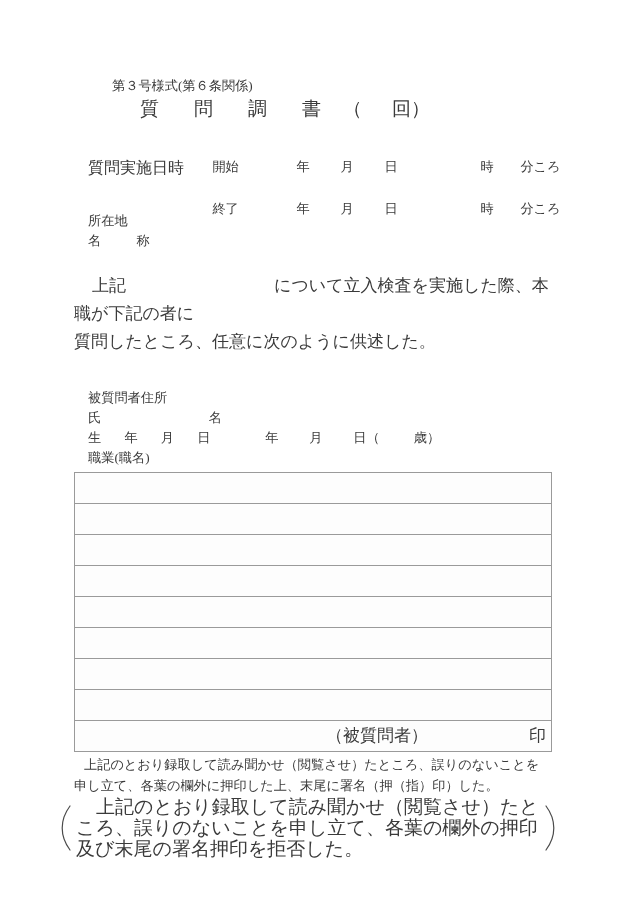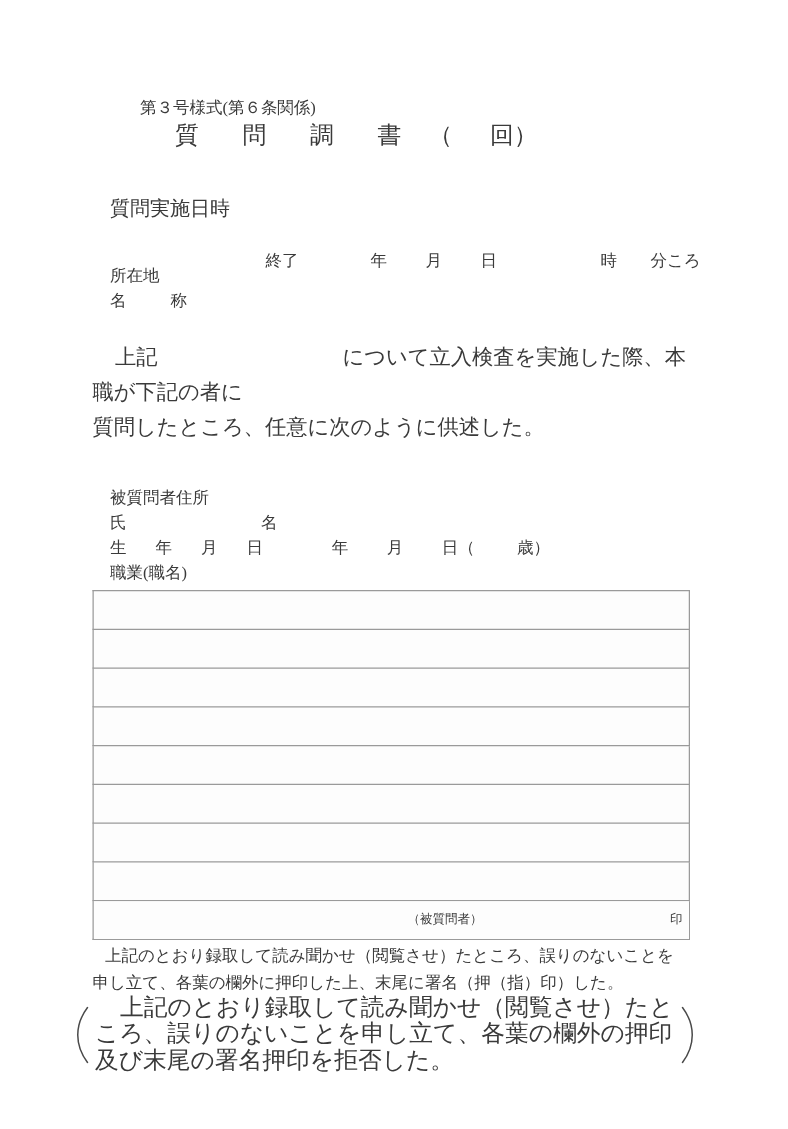--- a/index.html
+++ b/index.html
@@ -134,21 +134,21 @@
     font-size: 13.2px;
     background: #fdfdfd;
   }
   td.sign-cell {
     position: relative;
     height: 26px;
   }
   .sign-inner {
     position: relative;
     height: 26px;
-    font-size: 10px;
+    font-size: 17px;
     line-height: 26px;
   }
   .sign-who {
     position: absolute;
     left: 251px;
     top: 0;
   }
   .sign-seal {
     position: absolute;
     right: 5px;
@@ -207,20 +207,23 @@
 
     <div class="form-no">第３号様式(第６条関係)</div>
 
     <div class="title-row">
       <span class="title-main">質　問　調　書</span><span class="title-count"><span>（</span><span class="gap"></span><span>回）</span></span>
     </div>
 
     <div class="dt-block">
       <div class="dt-label">質問実施日時</div>
 
+      <div class="dt-row start">
+        <span class="w-term">開始</span><span class="w-y">年</span><span class="w-m">月</span><span class="w-d">日</span><span class="w-h">時</span><span>分ころ</span>
+      </div>
 
       <div class="dt-row end">
         <span class="w-term">終了</span><span class="w-y">年</span><span class="w-m">月</span><span class="w-d">日</span><span class="w-h">時</span><span>分ころ</span>
       </div>
     </div>
 
     <div class="place-block">
       <div class="line">所在地</div>
       <div class="line sp-name">名　称</div>
     </div>

